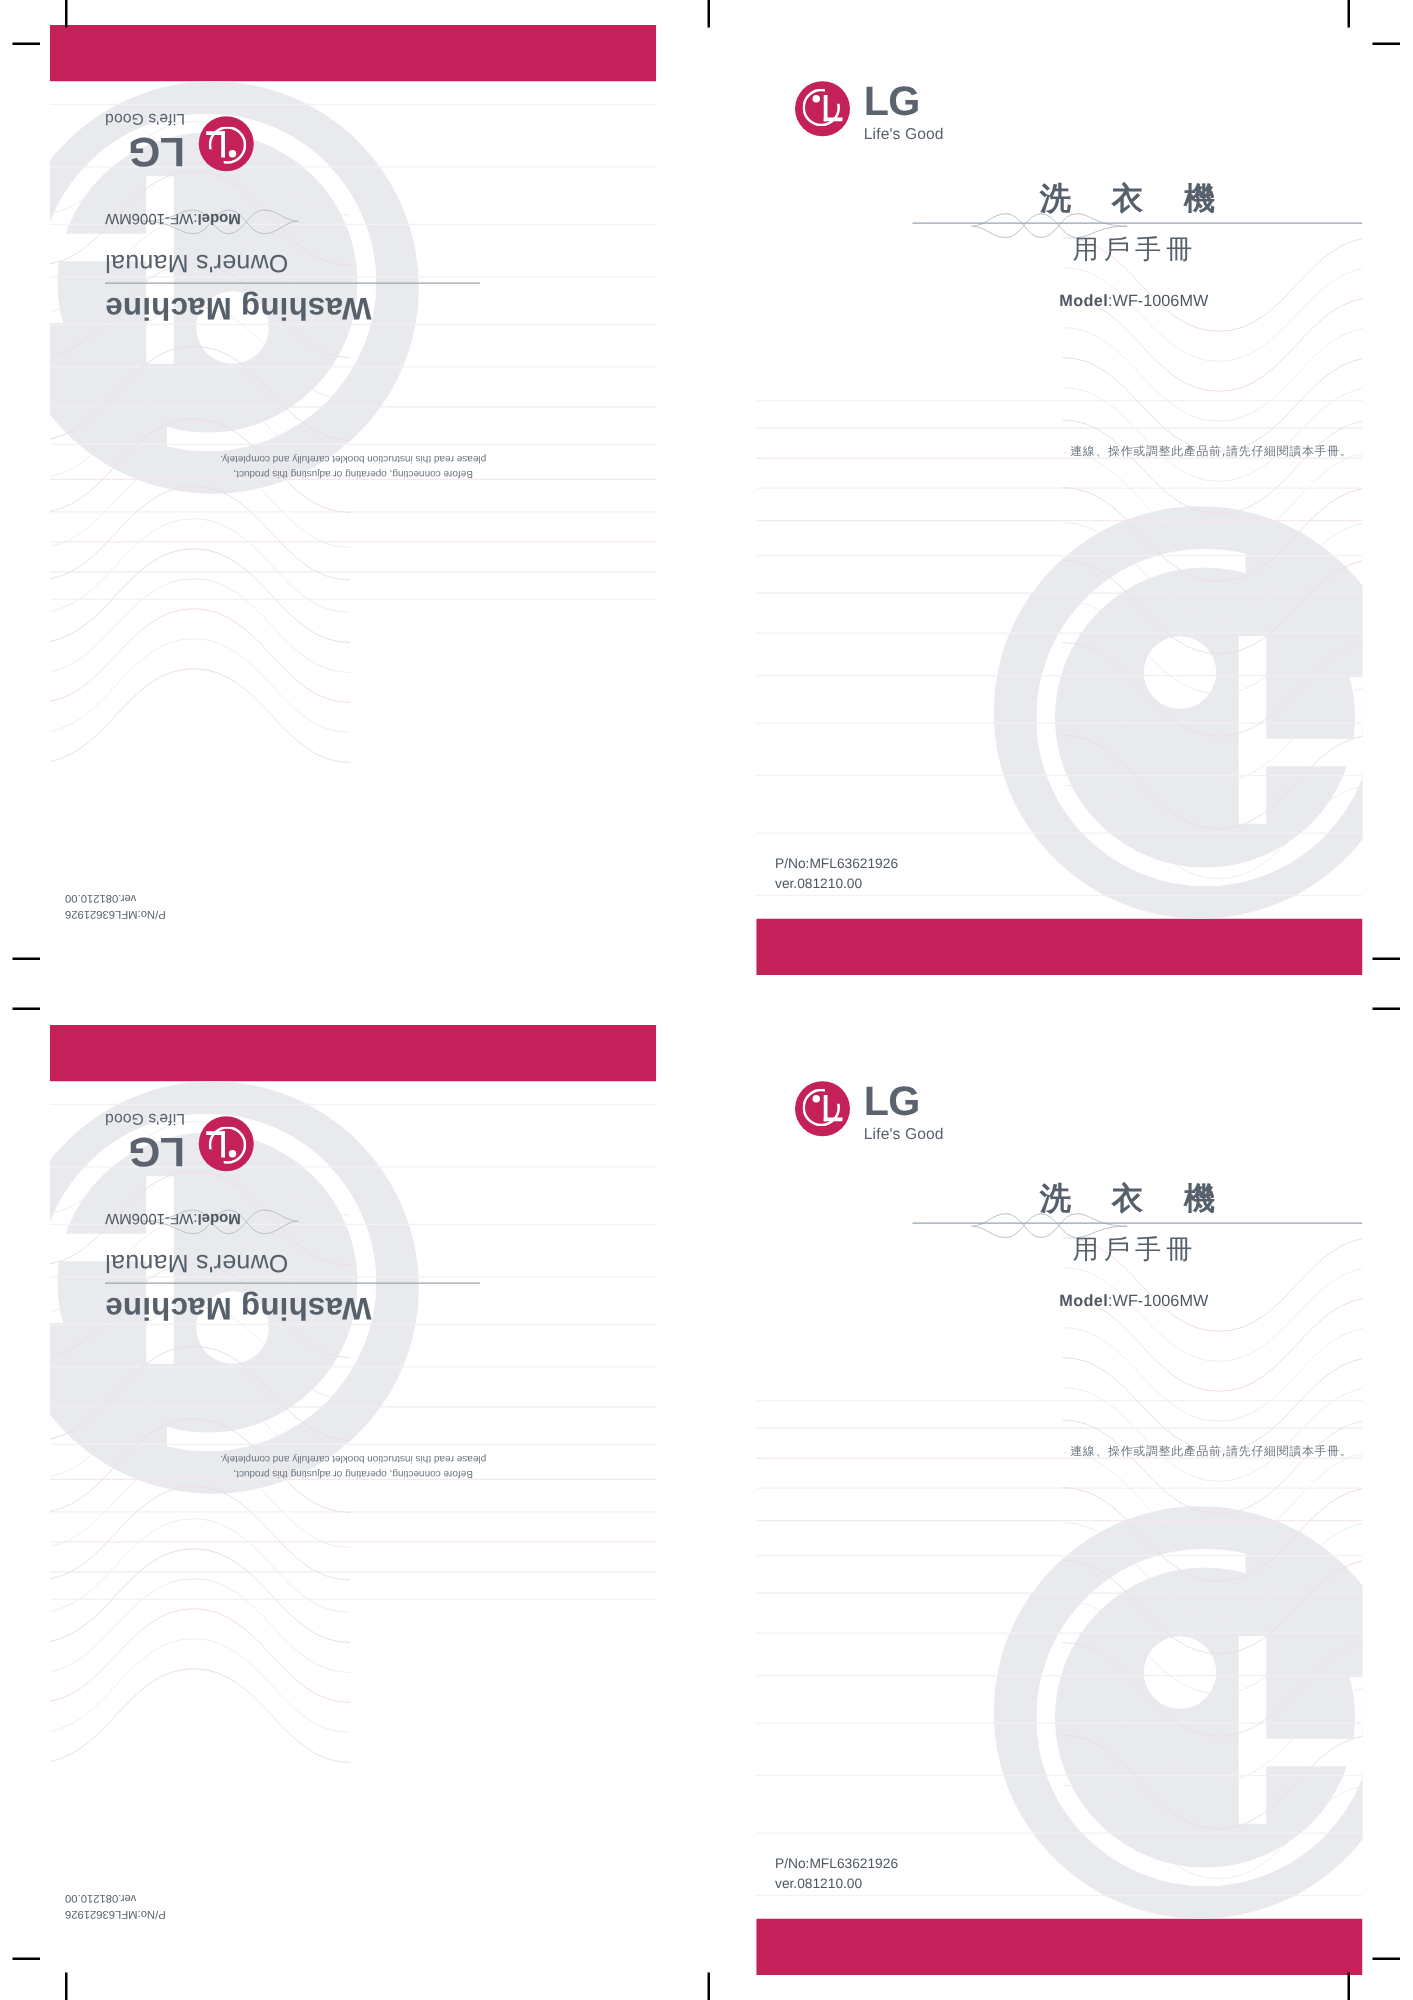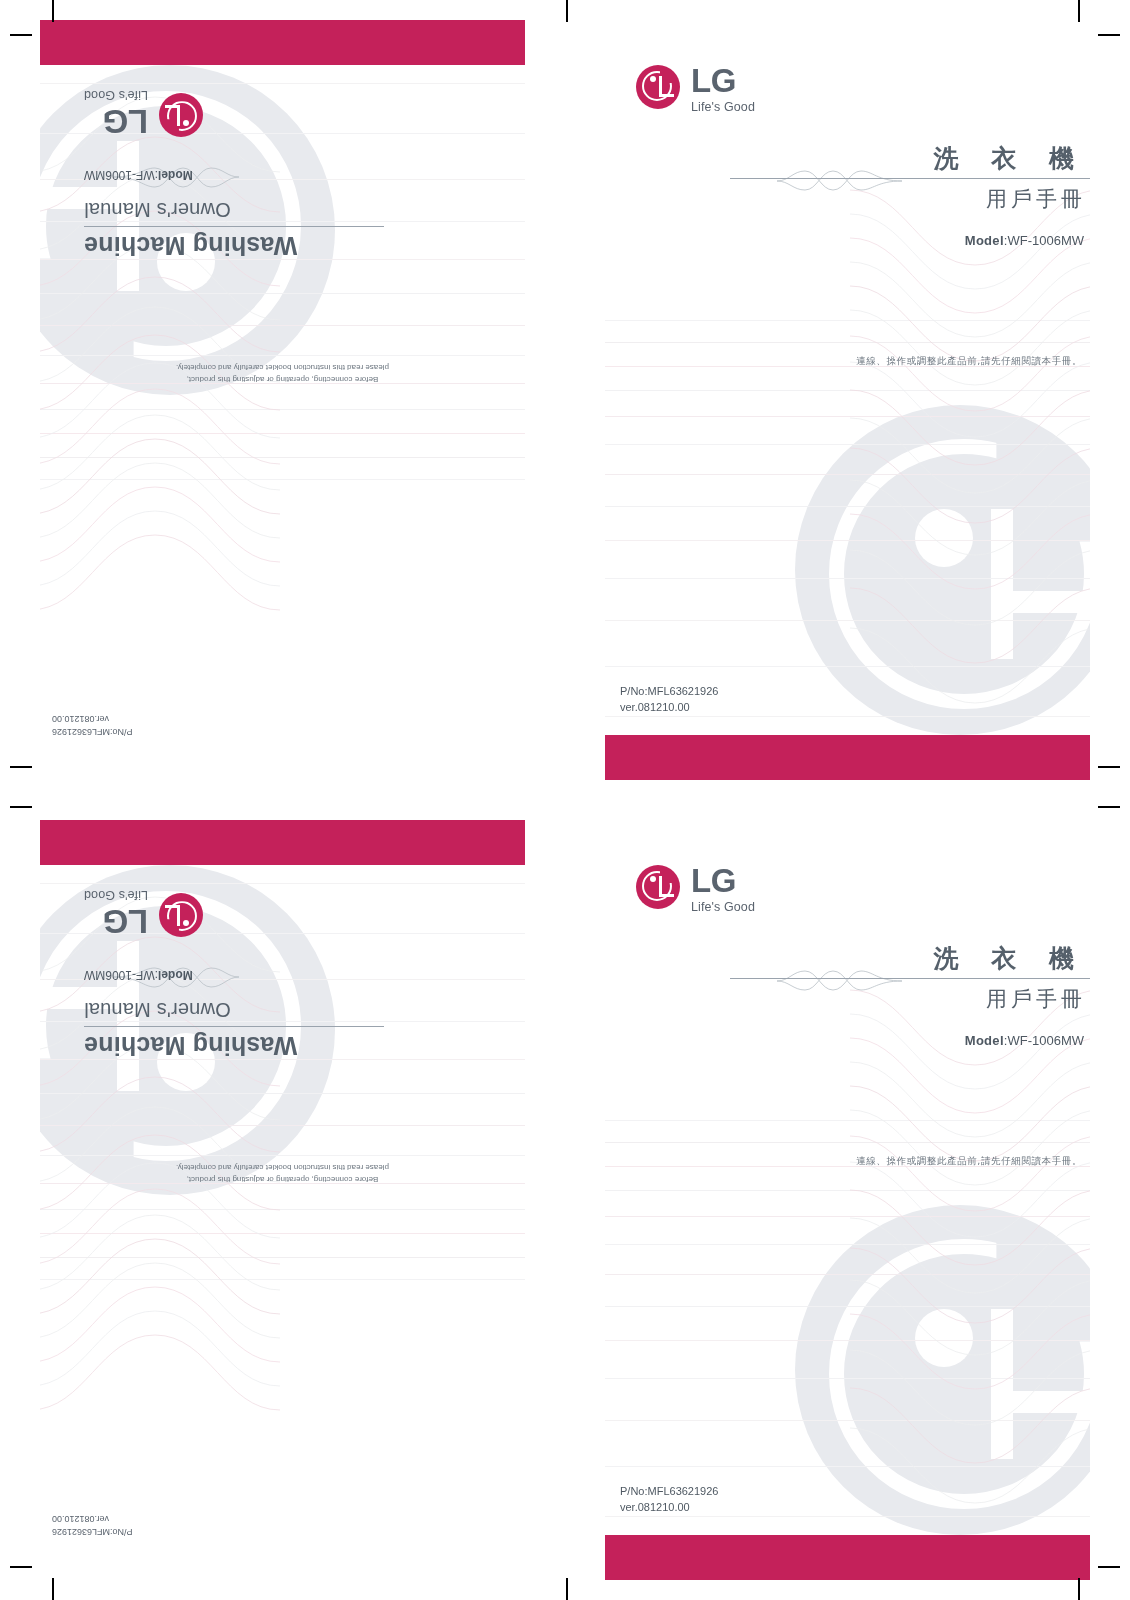--- a/index.html
+++ b/index.html
@@ -53,21 +53,21 @@
   .lg-mark .m-ring{position:absolute;left:6px;top:6px;width:26px;height:26px;border-radius:50%;
                    border:2px solid #ffffff;box-sizing:content-box;
                    clip-path:polygon(0 0,60% 0,60% 40%,100% 40%,100% 100%,0 100%);}
   .lg-mark .m-eye{position:absolute;left:14px;top:11px;width:6px;height:6px;border-radius:50%;background:#ffffff;}
   .lg-mark .m-nose{position:absolute;left:23px;top:11px;width:3px;height:21px;background:#ffffff;}
   .lg-mark .m-mouth{position:absolute;left:23px;top:29px;width:15px;height:3px;background:#ffffff;}
   .lg-words{display:flex;flex-direction:column;}
   .lg-name{font-size:33px;font-weight:bold;line-height:0.95;color:#5a636e;letter-spacing:-0.5px;}
   .lg-slogan{font-size:12.5px;color:#5a636e;margin-top:4px;letter-spacing:0.1px;}
 
-  .title-block{position:absolute;text-align:right;}
+  .title-block{position:absolute;text-align:center;}
   .t-cjk{font-size:25px;font-weight:bold;color:#55606b;letter-spacing:12px;
          font-family:"DejaVu Sans",sans-serif;line-height:1.1;padding-right:4px;}
   .t-rule{height:1px;background:#9aa3ad;margin:5px 0 6px 0;}
   .t-sub{font-size:21px;color:#55606b;letter-spacing:4px;font-family:"DejaVu Sans",sans-serif;padding-right:4px;}
   .t-model{font-size:13px;color:#4e5862;margin-top:20px;padding-right:6px;}
   .t-model b{font-weight:bold;letter-spacing:0.3px;}
 
   .en-title{position:absolute;text-align:right;}
   .en-main{font-size:25px;font-weight:bold;color:#55606b;letter-spacing:0.2px;line-height:1.15;}
   .en-rule{height:1px;background:#9aa3ad;margin:4px 0 5px 0;}

